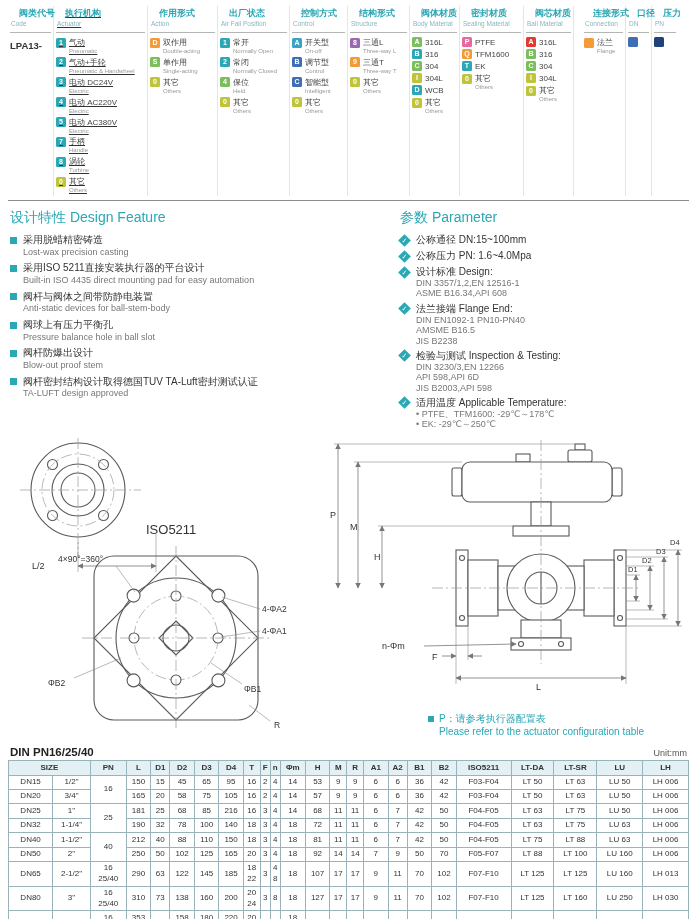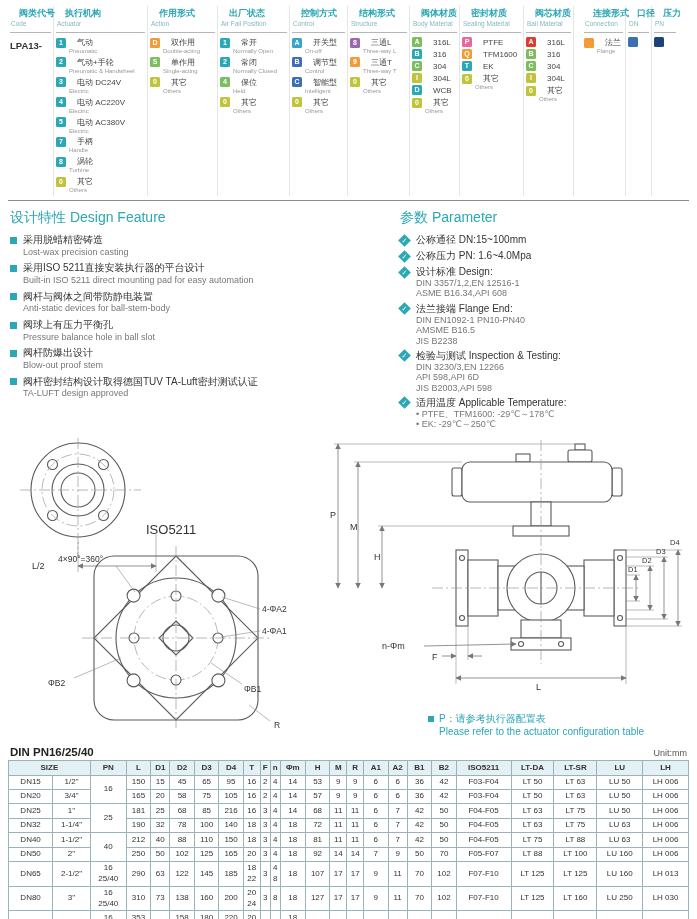--- a/index.html
+++ b/index.html
@@ -10,21 +10,21 @@
   
   .coding{display:flex;align-items:stretch;}
   .code-col{box-sizing:border-box;flex:0 0 auto;padding:0 2px;border-right:1px solid #e5e5e5;}
   .code-col:last-child{border-right:none;}
   .code-col-h{height:25px;border-bottom:1px solid #b5b5b5;padding:1px 1px 0;}
   .code-col-cn{font-size:9px;font-weight:bold;color:#2ba7b5;white-space:nowrap;padding-left:8px;}
   .code-col-en{font-size:6.5px;color:#86b7c0;white-space:nowrap;}
   .code-col-body{padding-top:4px;}
   .code-value{font-size:9.5px;font-weight:bold;color:#333;padding-top:3px;}
   .code-item{margin-bottom:2px;}
-  .code-item-row{display:flex;align-items:center;gap:11px;}
+  .code-item-row{display:flex;align-items:center;gap:3px;}
   .code-sq{width:10px;height:10px;border-radius:1.5px;flex:0 0 auto;color:#fff;
            font-size:7px;font-weight:bold;line-height:10px;text-align:center;}
   .code-cn{font-size:8px;color:#444;white-space:nowrap;}
   .code-en{font-size:6px;color:#999;margin-left:13px;line-height:1.15;white-space:nowrap;}
   .top-divider{border-top:1px solid #8c8c8c;margin:4px 0 6px;}
 
   
   .features-row{display:flex;padding:0 2px;}
   .design-col{flex:0 0 390px;}
   .param-col{flex:1;}
@@ -78,21 +78,21 @@
   <div class="coding" id="coding-columns">
       <div class="code-col" style="width: 46px;">
         <div class="code-col-h">
           <div class="code-col-cn">阀类代号</div>
           <div class="code-col-en">Code</div>
         </div>
         <div class="code-col-body">
           <div class="code-value">LPA13-</div>
         </div>
       </div>
-      <div class="code-col" style="width: 94px;">
+      <div class="code-col" style="width: 94px; text-decoration: underline;">
         <div class="code-col-h">
           <div class="code-col-cn">执行机构</div>
           <div class="code-col-en">Actuator</div>
         </div>
         <div class="code-col-body">
           <div class="code-item">
             <div class="code-item-row">
               <span class="code-sq" style="background: rgb(43, 167, 181);">1</span>
               <span class="code-cn">气动</span>
             </div>
@@ -450,21 +450,21 @@
               <span class="feat-bullet"></span>
               <span class="feat-cn">采用脱蜡精密铸造</span>
             </div>
             <div class="feat-en">Lost-wax precision casting</div>
           </div>
           <div class="feat">
             <div class="feat-cn-row">
               <span class="feat-bullet"></span>
               <span class="feat-cn">采用ISO 5211直接安装执行器的平台设计</span>
             </div>
-            <div class="feat-en">Built-in ISO 5211 direct mounting pad for easy automation</div>
+            <div class="feat-en">Built-in ISO 4435 direct mounting pad for easy automation</div>
           </div>
           <div class="feat">
             <div class="feat-cn-row">
               <span class="feat-bullet"></span>
               <span class="feat-cn">阀杆与阀体之间带防静电装置</span>
             </div>
             <div class="feat-en">Anti-static devices for ball-stem-body</div>
           </div>
           <div class="feat">
             <div class="feat-cn-row">

